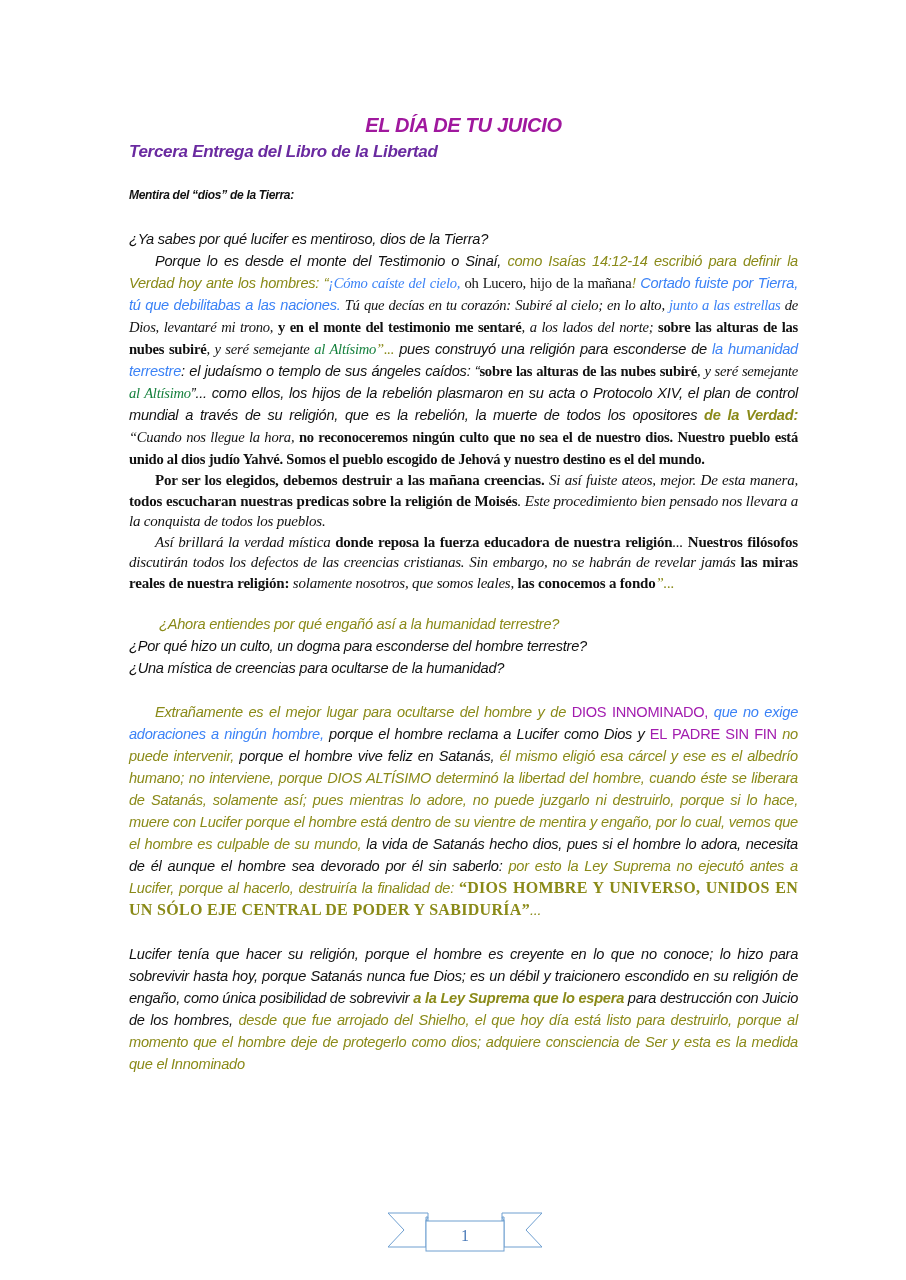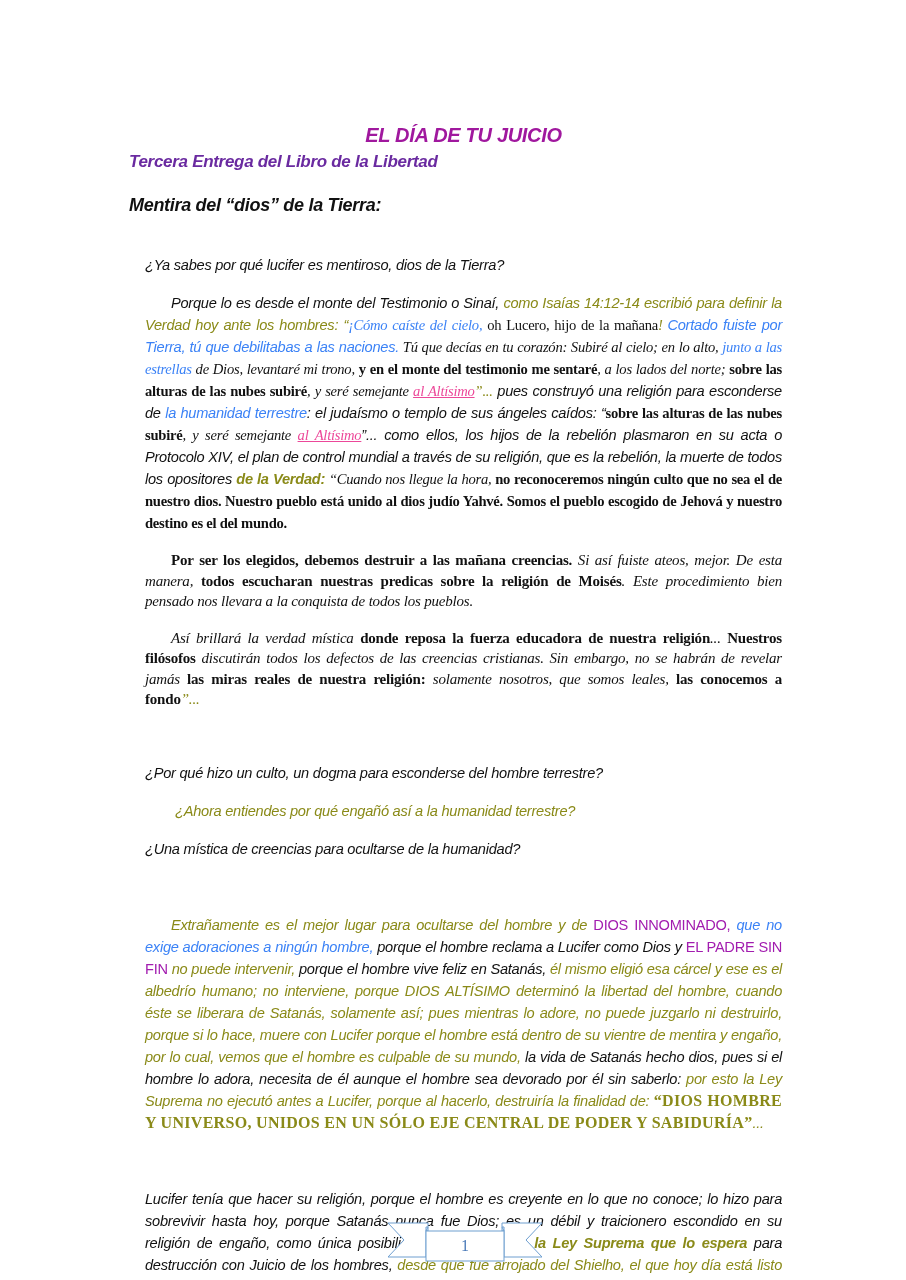--- a/index.html
+++ b/index.html
@@ -1,30 +1,30 @@
 <!DOCTYPE html>
 <html><head>
   <meta charset="utf-8">
   <style>
     html, body { margin: 0; padding: 0; background: #ffffff; }
     body { width: 906px; height: 1280px; position: relative; overflow: hidden; }
-    .page { position: absolute; left: 0; top: 12px; width: 906px; height: 899px; background: #fff; }
+    .page { position: absolute; left: 0; top: 2px; width: 906px; height: 899px; background: #fff; }
     .content { position: absolute; left: 129px; width: 669px; top: 110px; }
     .title { text-align: center; font-family: "Liberation Sans", sans-serif; font-style: italic; font-weight: bold; font-size: 20px; color: #a0189e; margin: 0; line-height: 26px; letter-spacing: -0.3px; }
     .subtitle { text-align: left; font-family: "Liberation Sans", sans-serif; font-style: italic; font-weight: bold; font-size: 17px; color: #6a2aa0; margin: 2px 0 0 0; line-height: 24px; letter-spacing: -0.3px; }
-    .heading { font-family: "Liberation Sans", sans-serif; font-style: italic; font-weight: bold; font-size: 18px; color: #111; margin: 20px 0 0 0; line-height: 22px; letter-spacing: -0.3px; }
-    p { margin: 16px; text-align: justify; }
+    .heading { font-family: "Liberation Sans", sans-serif; font-style: italic; font-weight: bold; font-size: 12px; color: #111; margin: 20px 0 0 0; line-height: 22px; letter-spacing: -0.3px; }
+    p { margin: 0; text-align: justify; }
     .sans { font-family: "Liberation Sans", sans-serif; font-style: italic; font-size: 14.6px; line-height: 22px; letter-spacing: -0.25px; }
     .serif { font-family: "Liberation Serif", serif; font-style: italic; font-size: 15px; line-height: 20.5px; letter-spacing: -0.2px; }
     .ind { text-indent: 26px; }
     .b { font-weight: bold; font-style: italic; }
     .bu { font-weight: bold; font-style: normal; }
     .olive { color: #8a8a18; }
     .red { color: #3b82f6; }
-    .blue { color: #ec4899; text-decoration: underline; }
+    .blue { color: #15803d; }
     .cyan { color: #a21caf; }
     .black { color: #111; }
     .serifspan { font-family: "Liberation Serif", serif; }
     .gap1 { height: 22px; }
     .gap2 { height: 20px; }
     .footer { position: absolute; left: 388px; top: 1205px; width: 154px; height: 46px; }
     .page-num { position: absolute; left: 38px; top: 14px; width: 78px; height: 30px; text-align: center; font-family: "Liberation Serif", serif; font-size: 16px; color: #4a7ab8; line-height: 30px; }
   </style>
 </head>
 <body>
@@ -42,22 +42,22 @@
     <p class="sans black"><span>¿Ya sabes por qué lucifer es mentiroso, dios de la Tierra?</span></p>
 
     <p class="sans ind black"><span>Porque lo es desde el monte del Testimonio o Sinaí, </span><span class="olive">como Isaías 14:12-14 escribió para definir la Verdad hoy ante los hombres: “</span><span class="red serifspan">¡Cómo caíste del cielo,</span><span class="black serifspan" style="font-style:normal"> oh Lucero, hijo de la mañana</span><span class="olive serifspan">! </span><span class="red">Cortado fuiste por Tierra, tú que debilitabas a las naciones.</span><span class="black serifspan"> Tú que decías en tu corazón: Subiré al cielo; en lo alto, </span><span class="red serifspan">junto a las estrellas</span><span class="black serifspan"> de Dios, levantaré mi trono, </span><span class="black serifspan bu">y en el monte del testimonio me sentaré</span><span class="black serifspan">, a los lados del norte; </span><span class="black serifspan bu">sobre las alturas de las nubes subiré</span><span class="black serifspan">, y seré semejante </span><span class="blue serifspan">al Altísimo</span><span class="olive serifspan">”...</span><span class="black"> pues construyó una religión para esconderse de </span><span class="red">la humanidad terrestre</span><span class="black">: el judaísmo o templo de sus ángeles caídos: “</span><span class="black serifspan bu">sobre las alturas de las nubes subiré</span><span class="black serifspan">, y seré semejante </span><span class="blue serifspan">al Altísimo</span><span class="black">”... como ellos, los hijos de la rebelión plasmaron en su acta o Protocolo XIV, el plan de control mundial a través de su religión, que es la rebelión, la muerte de todos los opositores </span><span class="olive b">de la Verdad:</span><span class="black serifspan"> “Cuando nos llegue la hora, </span><span class="black serifspan bu">no reconoceremos ningún culto que no sea el de nuestro dios. Nuestro pueblo está unido al dios judío Yahvé. Somos el pueblo escogido de Jehová y nuestro destino es el del mundo.</span></p>
 
     <p class="serif ind black"><span class="bu">Por ser los elegidos, debemos destruir a las mañana creencias.</span><span> Si así fuiste ateos, mejor. De esta manera, </span><span class="bu">todos escucharan nuestras predicas sobre la religión de Moisés</span><span>. Este procedimiento bien pensado nos llevara a la conquista de todos los pueblos.</span></p>
 
     <p class="serif ind black"><span>Así brillará la verdad mística </span><span class="bu">donde reposa la fuerza educadora de nuestra religión</span><span>... </span><span class="bu">Nuestros filósofos</span><span> discutirán todos los defectos de las creencias cristianas. Sin embargo, no se habrán de revelar jamás </span><span class="bu">las miras reales de nuestra religión:</span><span> solamente nosotros, que somos leales, </span><span class="bu">las conocemos a fondo</span><span class="olive">”...</span></p>
 
     <div class="gap2"></div>
 
+    <p class="sans olive" style="text-indent:30px">¿Ahora entiendes por qué engañó así a la humanidad terrestre?</p>
     <p class="sans black">¿Por qué hizo un culto, un dogma para esconderse del hombre terrestre?</p>
-    <p class="sans olive" style="text-indent:30px">¿Ahora entiendes por qué engañó así a la humanidad terrestre?</p>
     <p class="sans black">¿Una mística de creencias para ocultarse de la humanidad?</p>
 
     <div class="gap1"></div>
 
     <p class="sans ind olive"><span>Extrañamente es el mejor lugar para ocultarse del hombre y de </span><span class="cyan" style="font-style:normal">DIOS INNOMINADO,</span><span class="red"> que no exige adoraciones a ningún hombre,</span><span class="black"> porque el hombre reclama a Lucifer como Dios y </span><span class="cyan" style="font-style:normal">EL PADRE SIN FIN</span><span class="olive"> no puede intervenir,</span><span class="black"> porque el hombre vive feliz en Satanás,</span><span class="olive"> él mismo eligió esa cárcel y ese es el albedrío humano; no interviene, porque DIOS ALTÍSIMO determinó la libertad del hombre, cuando éste se liberara de Satanás, solamente así; pues mientras lo adore, no puede juzgarlo ni destruirlo, porque si lo hace, muere con Lucifer porque el hombre está dentro de su vientre de mentira y engaño, por lo cual, vemos que el hombre es culpable de su mundo,</span><span class="black"> la vida de Satanás hecho dios, pues si el hombre lo adora, necesita de él aunque el hombre sea devorado por él sin saberlo:</span><span class="olive"> por esto la Ley Suprema no ejecutó antes a Lucifer, porque al hacerlo, destruiría la finalidad de: </span><span class="olive serifspan" style="font-weight:bold;font-style:normal;font-size:16px;letter-spacing:0.3px">“DIOS HOMBRE Y UNIVERSO, UNIDOS EN UN SÓLO EJE CENTRAL DE PODER Y SABIDURÍA”</span><span class="olive">...</span></p>
 
     <div class="gap1"></div>
 
     <p class="sans black"><span>Lucifer tenía que hacer su religión, porque el hombre es creyente en lo que no conoce; lo hizo para sobrevivir hasta hoy, porque Satanás nunca fue Dios; es un débil y traicionero escondido en su religión de engaño, como única posibilidad de sobrevivir </span><span class="olive b">a la Ley Suprema que lo espera</span><span class="black"> para destrucción con Juicio de los hombres,</span><span class="olive"> desde que fue arrojado del Shielho, el que hoy día está listo para destruirlo, porque al momento que el hombre deje de protegerlo como dios; adquiere consciencia de Ser y esta es la medida que el Innominado</span></p>
 

